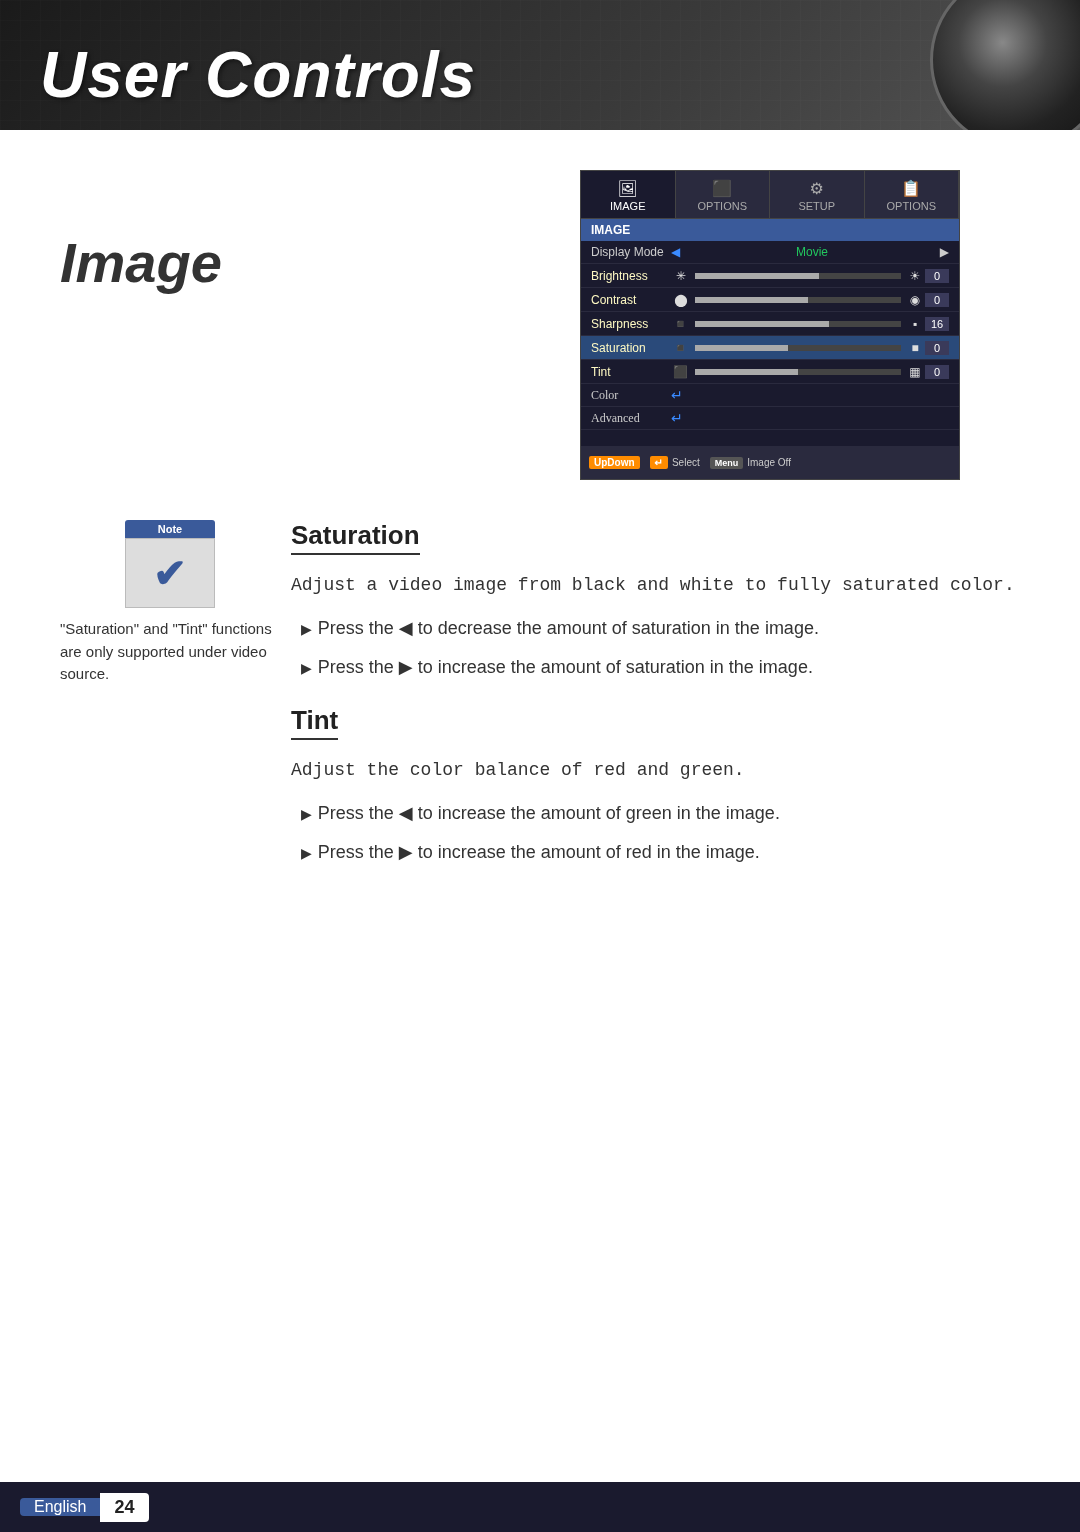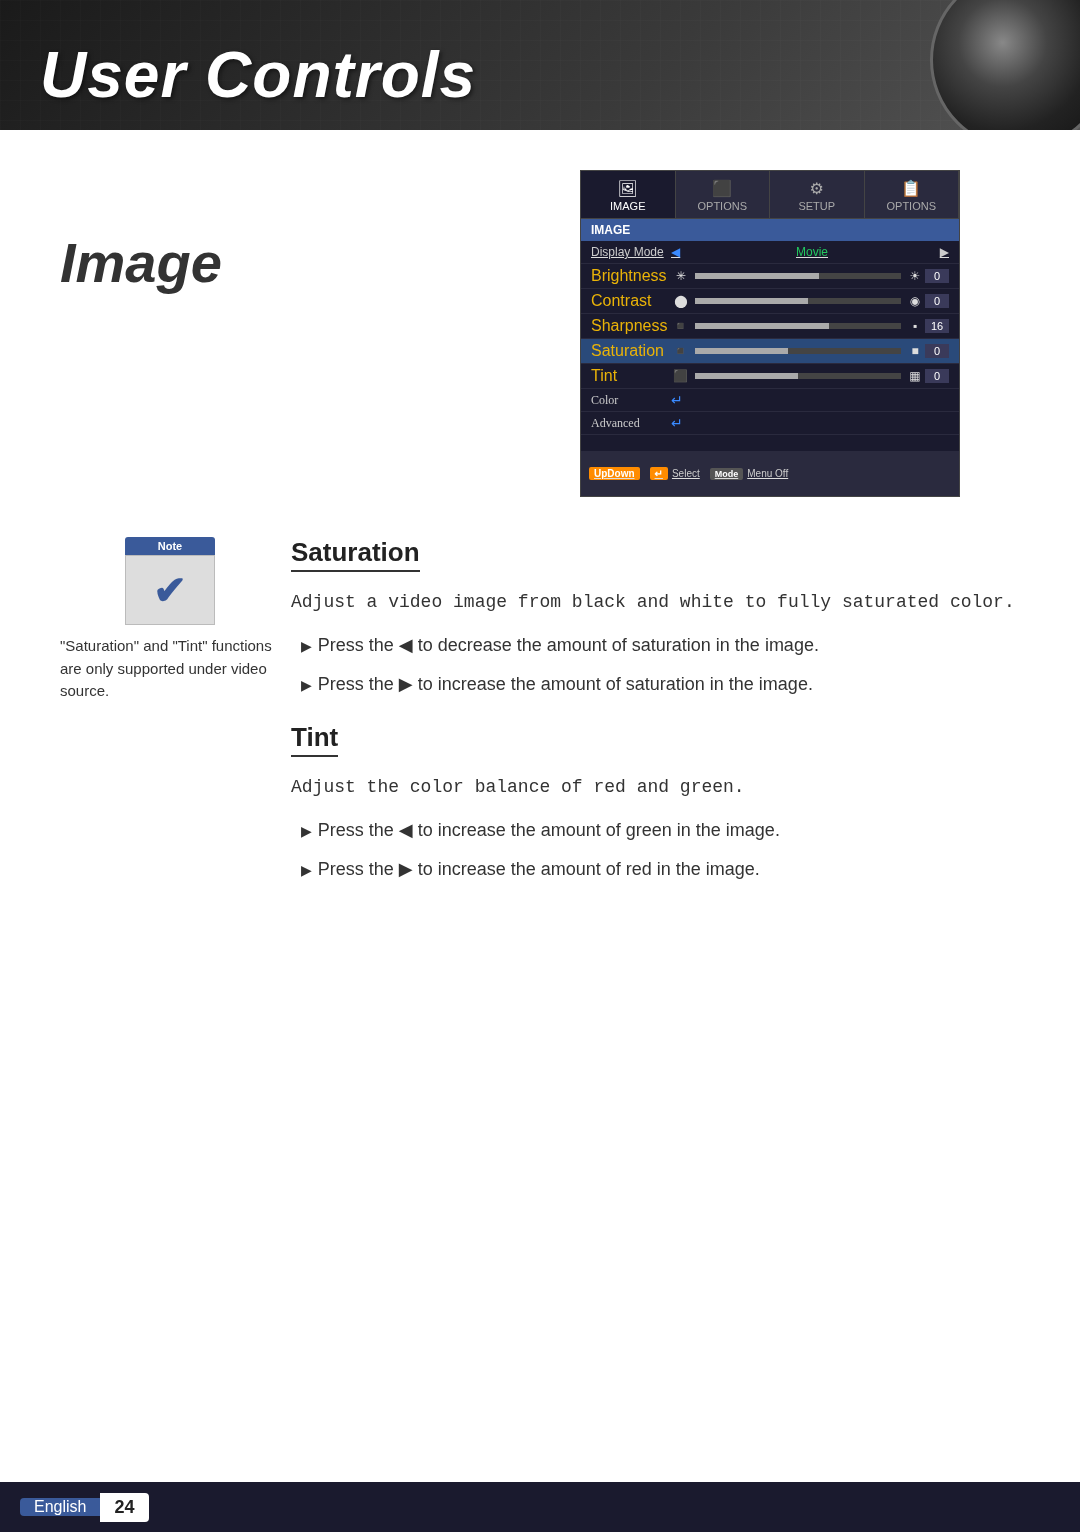--- a/index.html
+++ b/index.html
@@ -129,22 +129,22 @@
       border-bottom: 1px solid #2a2a3e;
       min-height: 24px;
     }
 
     .osd-row.selected {
       background: #2a4a7a;
     }
 
     .osd-row-label {
       width: 80px;
-      font-size: 16px;
-      color: #eab308;
+      font-size: 12px;
+      color: #fef9c3;
     }
 
     .osd-row-icon {
       width: 20px;
       text-align: center;
       font-size: 12px;
     }
 
     .osd-slider-container {
       flex: 1;
@@ -170,21 +170,20 @@
       padding: 1px 4px;
       min-width: 24px;
       text-align: center;
     }
 
     .osd-display-mode-row {
       display: flex;
       align-items: center;
       padding: 4px 10px;
       border-bottom: 1px solid #2a2a3e;
-      text-decoration: underline;
     }
 
     .osd-display-mode-label {
       width: 80px;
       font-size: 12px;
       color: #ccc;
     }
 
     .osd-arrow-left {
       color: #3a8aff;
@@ -219,23 +218,22 @@
     }
 
     .osd-enter-icon {
       color: #3a8aff;
       font-size: 14px;
     }
 
     .osd-footer {
       background: #2a2a3e;
       display: flex;
-      padding: 16px 8px;
+      padding: 10px 8px;
       gap: 10px;
-      text-decoration: underline;
     }
 
     .osd-footer-item {
       display: flex;
       align-items: center;
       gap: 4px;
       font-size: 10px;
       color: #ccc;
     }
 
@@ -515,22 +513,22 @@
 
       <div class="osd-footer">
         <div class="osd-footer-item">
           <span class="osd-footer-key">UpDown</span>
         </div>
         <div class="osd-footer-item">
           <span class="osd-footer-key enter-key">↵</span>
           <span>Select</span>
         </div>
         <div class="osd-footer-item">
-          <span class="osd-footer-key menu-key">Mode</span>
-          <span>Menu Off</span>
+          <span class="osd-footer-key menu-key">Menu</span>
+          <span>Image Off</span>
         </div>
       </div>
     </div>
   </div>
 
   <div class="note-section">
 
     <div class="note-box">
       <div class="note-badge">Note</div>
       <div class="note-icon-box">

